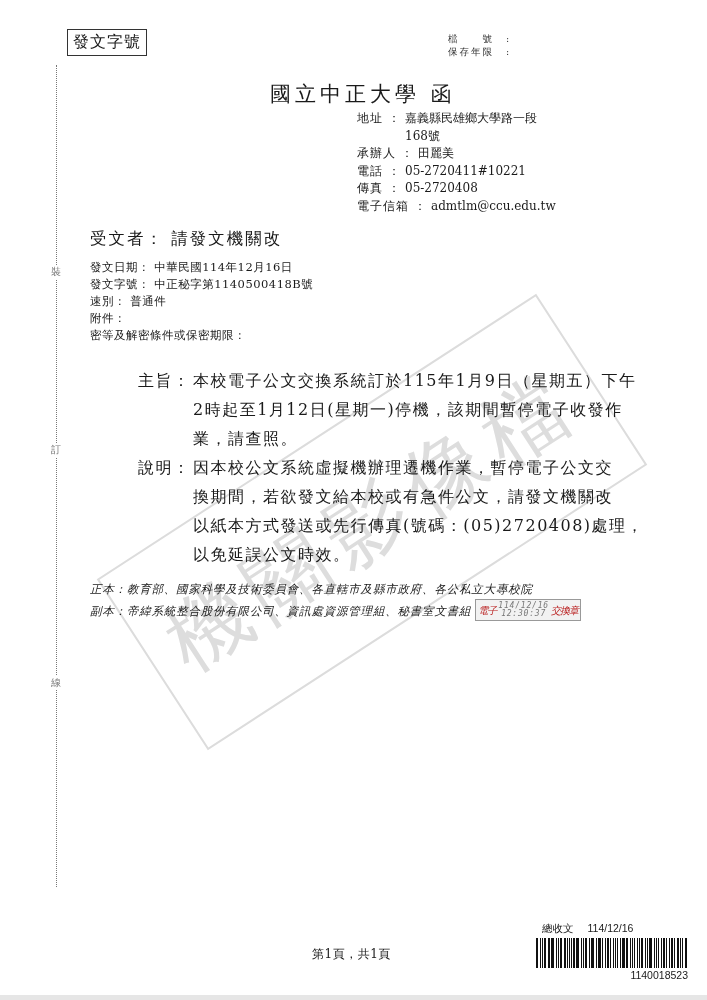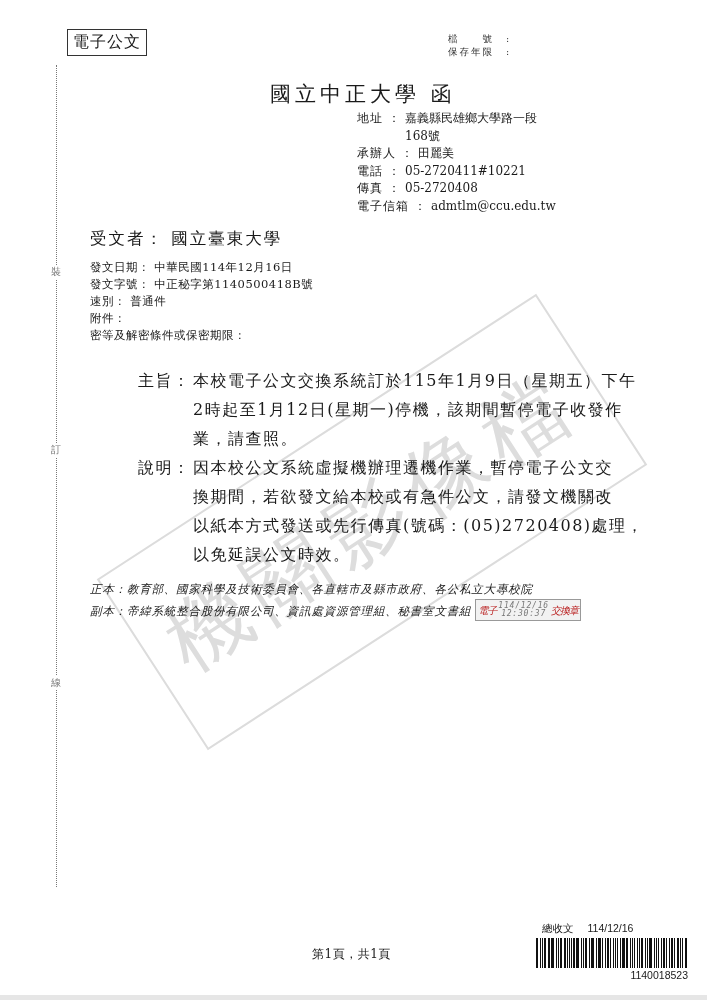--- a/index.html
+++ b/index.html
@@ -65,21 +65,21 @@
 </head>
 <body>
 
 <div class="abs binding-line"></div>
 <div class="abs binding-char" style="top:265px">裝</div>
 <div class="abs binding-char" style="top:443px">訂</div>
 <div class="abs binding-char" style="top:676px">線</div>
 
 <div class="abs watermark">機關影像檔</div>
 
-<div class="abs doc-type-box">電子公文</div>
+<div class="abs doc-type-box">發文字號</div>
 
 <div class="abs file-meta">
   <div class="row">
     <span class="lbl">檔　　號</span>
       <span>:</span>
     <span></span>
   </div>
   <div class="row">
     <span class="lbl">保存年限</span>
       <span>:</span>
@@ -112,21 +112,21 @@
   </div>
   <div class="row">
     <span class="lbl">電子信箱</span>
     <span class="colon">：</span>
     <span>admtlm@ccu.edu.tw</span>
   </div>
 </div>
 
 <div class="abs recipient">
   <span>受文者：</span>
-  <span>國立臺東大學</span>
+  <span>請發文機關改</span>
 </div>
 
 <div class="abs meta-list">
   <div>
     <span>發文日期：</span>
     <span>中華民國114年12月16日</span>
   </div>
   <div>
     <span>發文字號：</span>
     <span>中正秘字第1140500418B號</span>

